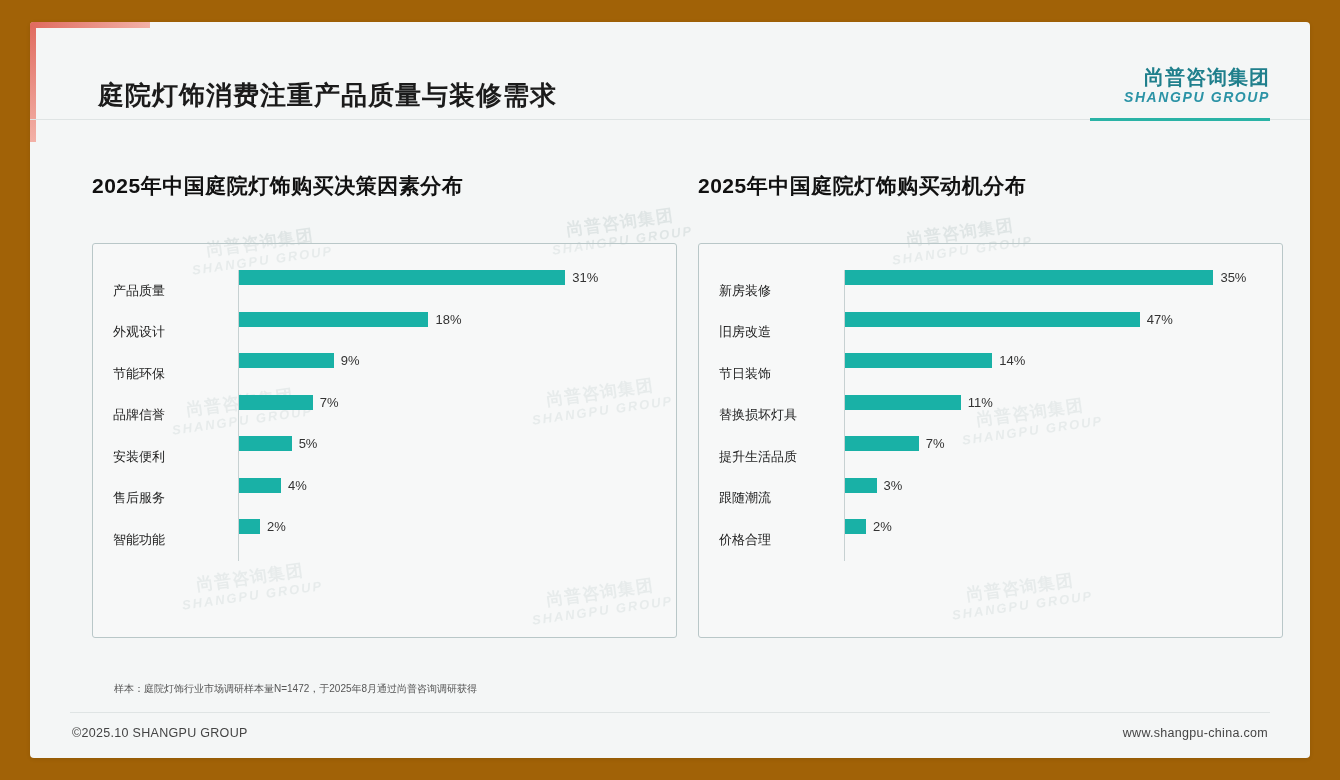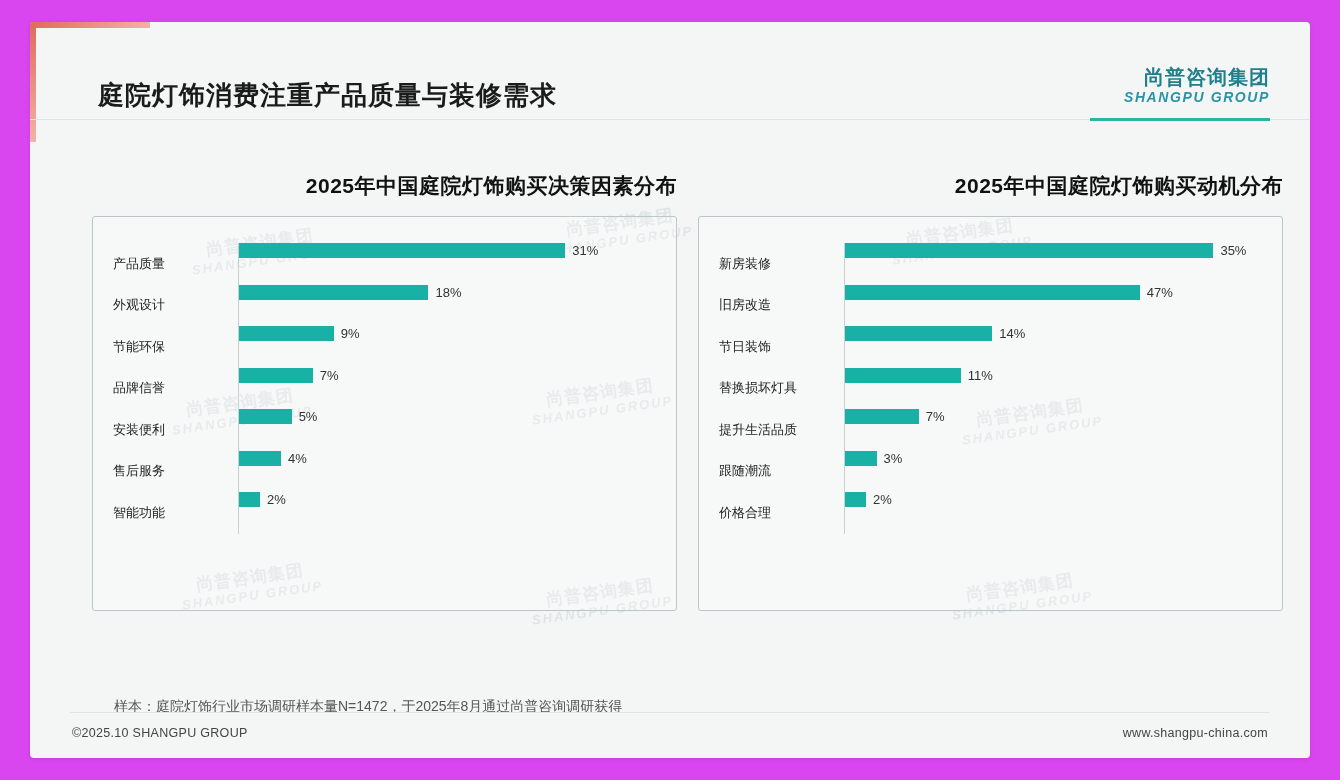--- a/index.html
+++ b/index.html
@@ -5,21 +5,21 @@
   html, body {
     margin: 0;
     padding: 0;
     background: #ffffff;
     font-family: "Liberation Sans", sans-serif;
   }
   #slide {
     position: relative;
     width: 1340px;
     height: 780px;
-    background: #d946ef;
+    background: #a16207;
     box-sizing: border-box;
     overflow: hidden;
   }
   .page {
     position: absolute;
     left: 30px;
     top: 22px;
     width: 1280px;
     height: 736px;
     background: #f4f6f6;
@@ -99,22 +99,22 @@
     position: absolute;
     top: 150px;
   }
   .panel-left { left: 62px; width: 585px; }
   .panel-right { left: 668px; width: 585px; }
 
   .panel-title {
     font-size: 21px;
     font-weight: bold;
     color: #111;
-    text-align: right;
-    margin-bottom: 16px;
+    text-align: left;
+    margin-bottom: 43px;
     letter-spacing: 0.5px;
   }
   .panel-box {
     position: relative;
     height: 395px;
     border: 1px solid #b9c7c8;
     border-radius: 3px;
     background: rgba(255,255,255,0.25);
     box-sizing: border-box;
     padding: 26px 20px 20px 20px;
@@ -164,24 +164,23 @@
     user-select: none;
   }
   .wm .wm-cn { font-size: 17px; display:block; letter-spacing: 1px;}
   .wm .wm-en { font-size: 13px; display:block; font-style: italic; letter-spacing: 2px;}
 
   
   .footnote {
     position: absolute;
     left: 84px;
     top: 660px;
-    font-size: 14px;
+    font-size: 10px;
     color: #555;
     white-space: nowrap;
-    margin-top: 16px;
   }
   .footer-rule {
     position: absolute;
     left: 40px;
     top: 690px;
     width: 1200px;
     height: 1px;
     background: #dfe4e4;
   }
   .footer-left {

